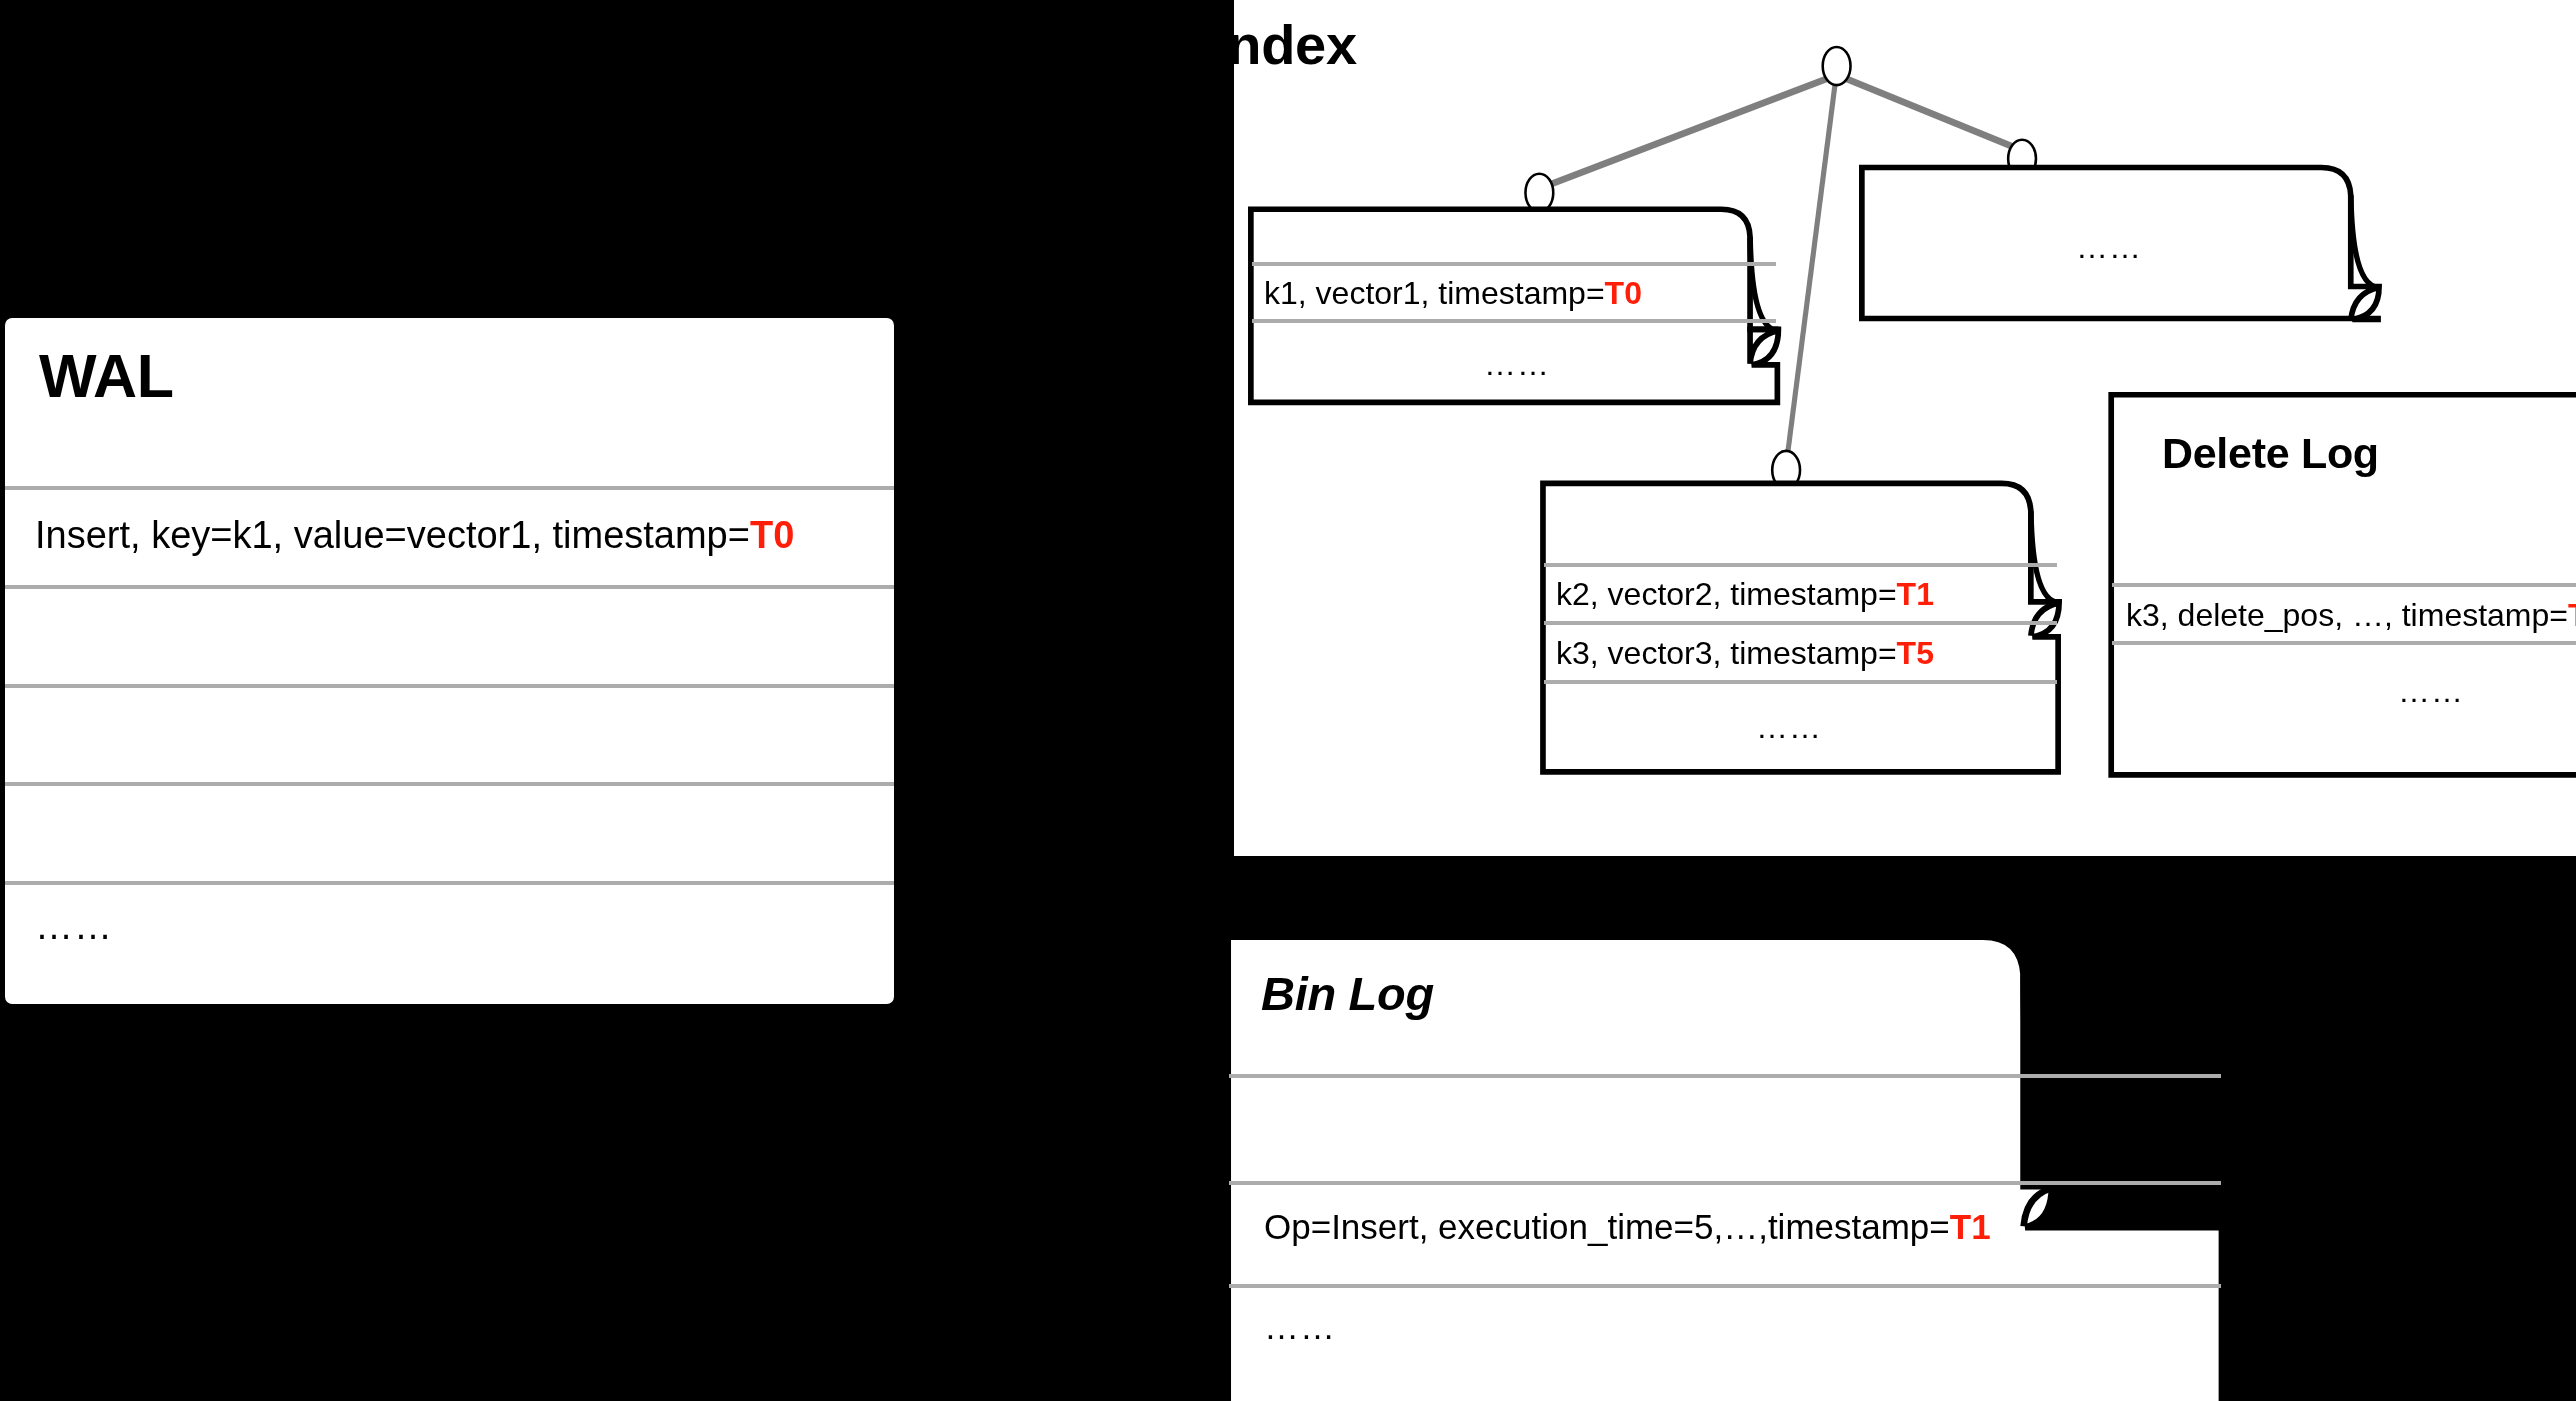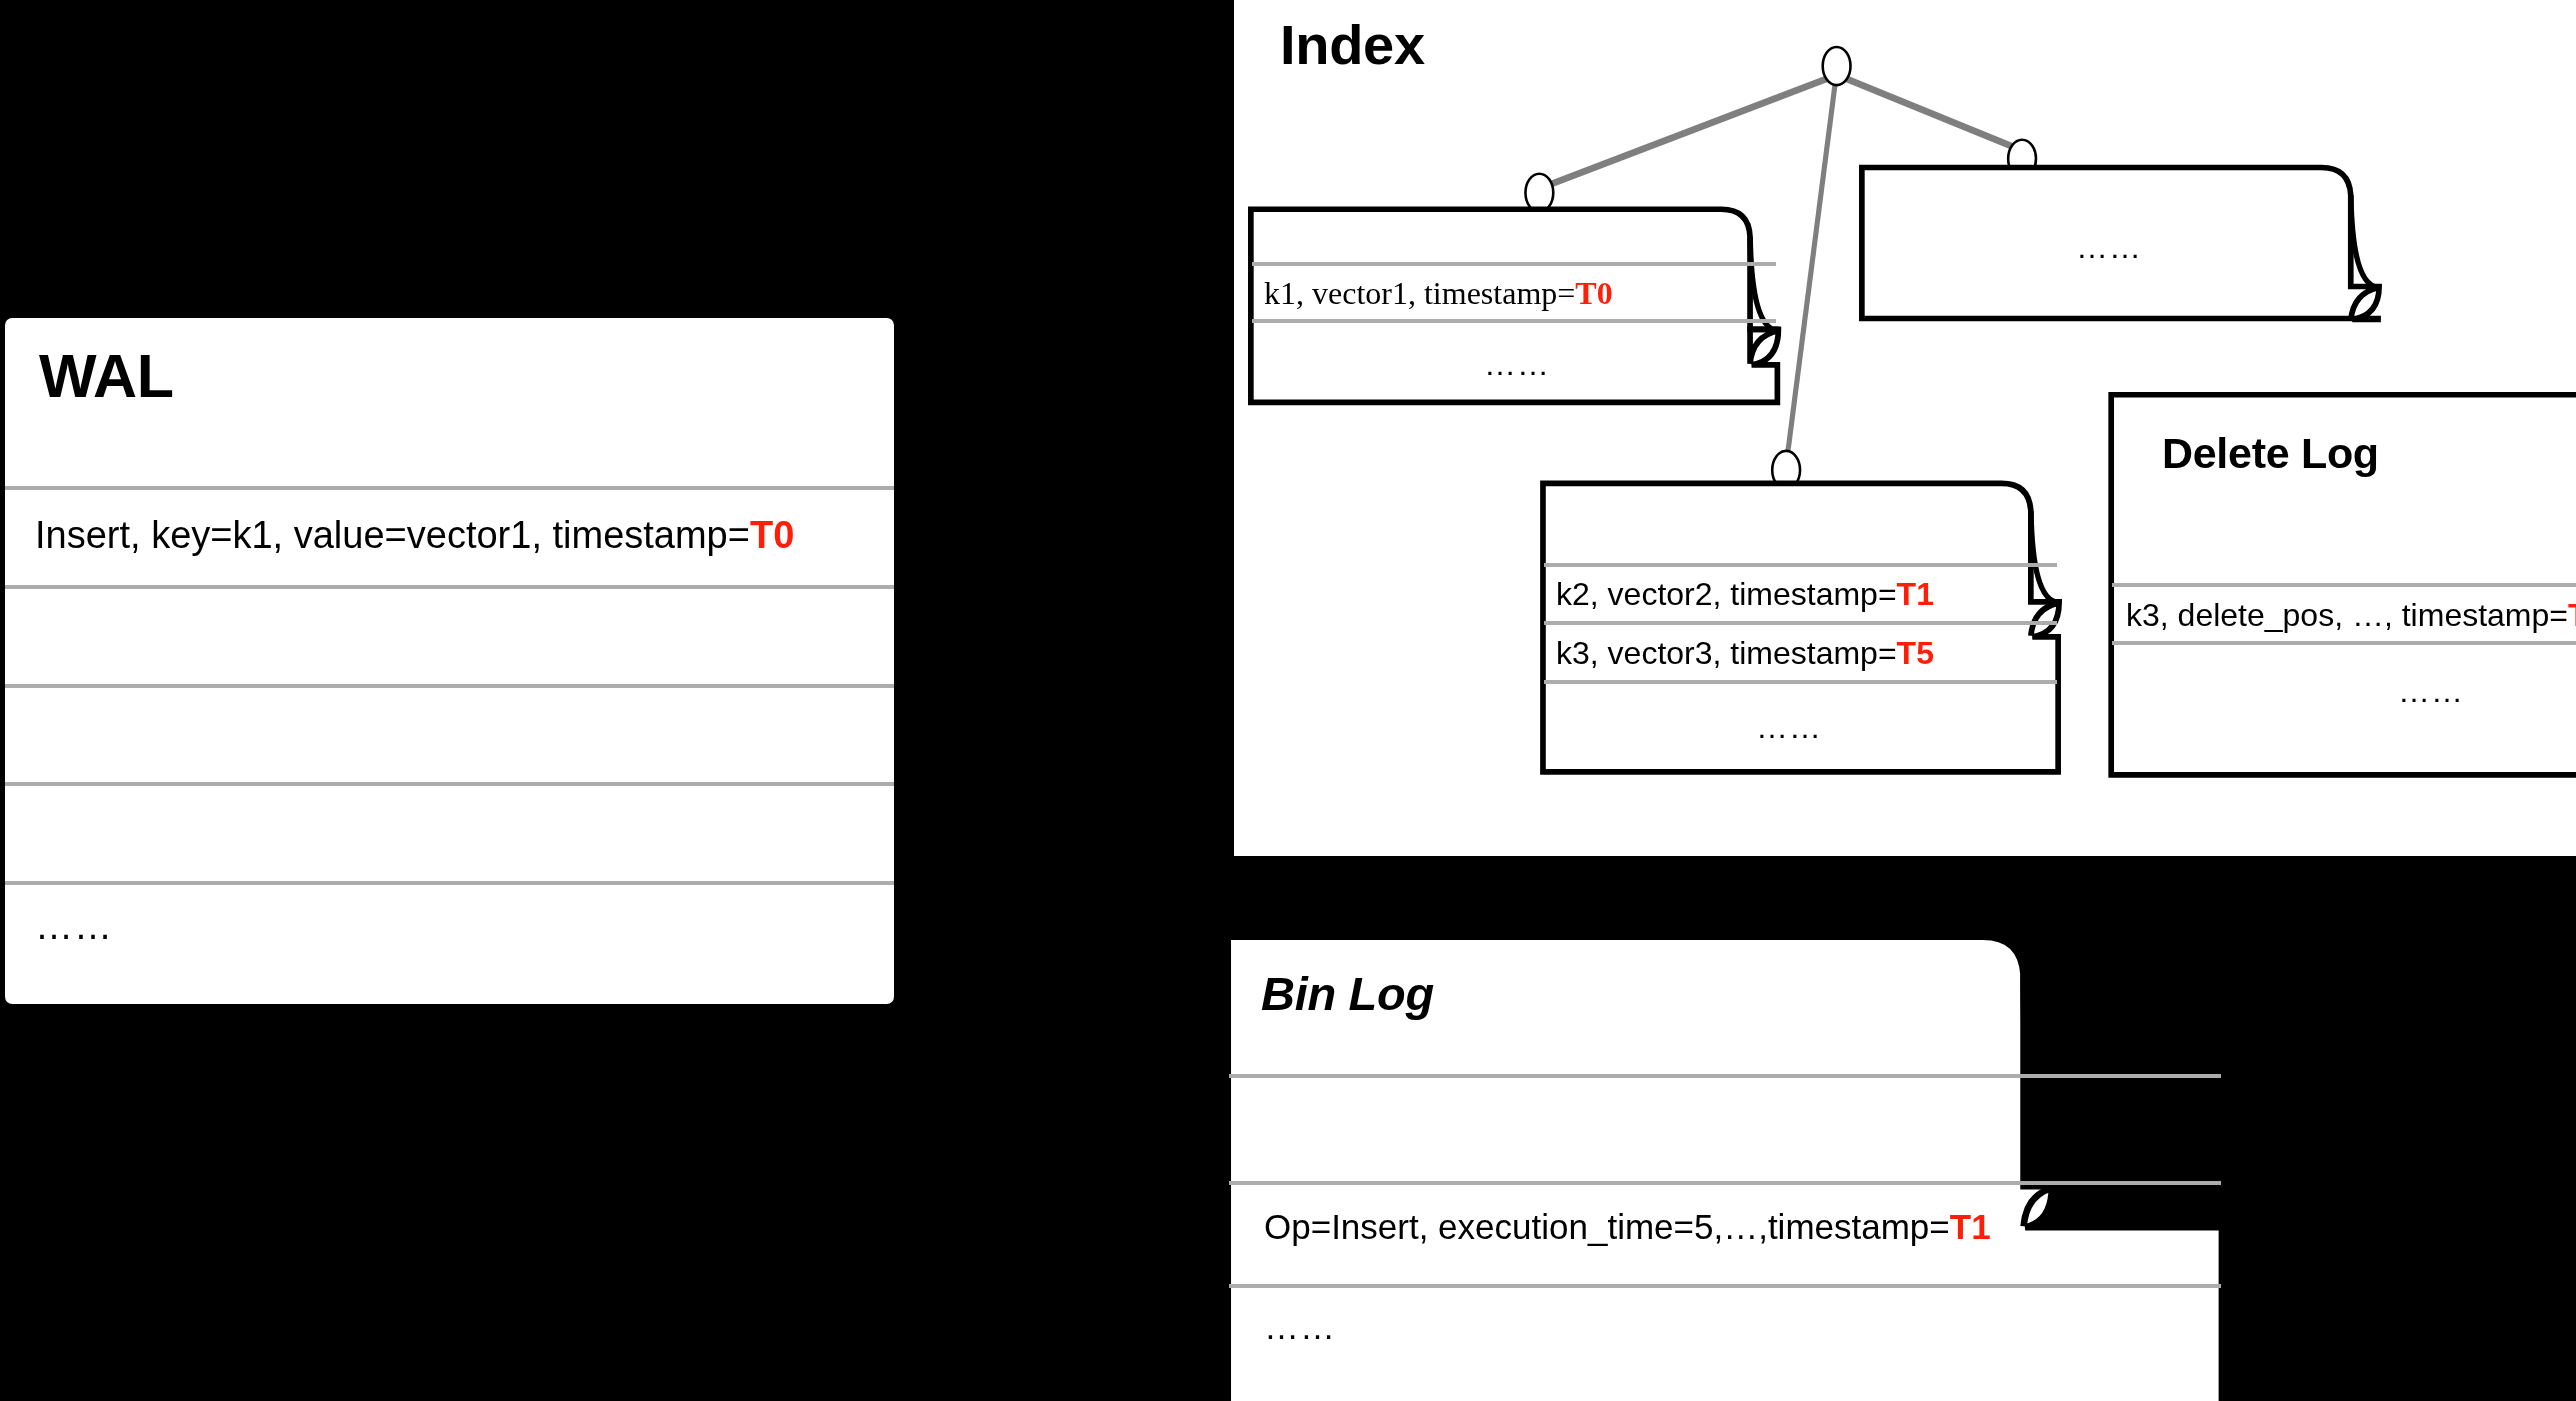--- a/index.html
+++ b/index.html
@@ -63,21 +63,21 @@
   </div>
 
 
 
 
   <div class="dots" style="left:35px;top:907px;font-size:38px;line-height:38px;">……</div>
 
   <div class="panel" style="left:1234px;top:0px;width:1578px;height:856px;">
   </div>
 
-  <div class="heading" style="left:1280px;top:17px;font-size:56px;line-height:56px;">Index</div>
+  <div class="heading" style="left:1212px;top:17px;font-size:56px;line-height:56px;">Index</div>
 
   <svg class="ovl" viewBox="0 0 5468 2721">
     <g>
       <line x1="3548" y1="152" x2="3008" y2="358" stroke="#7F7F7F" stroke-width="13"></line>
       <line x1="3562" y1="163" x2="3470" y2="880" stroke="#7F7F7F" stroke-width="10"></line>
       <line x1="3582" y1="152" x2="3908" y2="285" stroke="#7F7F7F" stroke-width="13"></line>
     </g>
     <g fill="#FFFFFF" stroke="#000000" stroke-width="5">
       <ellipse cx="3565" cy="128" rx="27" ry="37"></ellipse>
       <ellipse cx="2988" cy="374" rx="27" ry="37"></ellipse>
@@ -85,21 +85,21 @@
       <ellipse cx="3925" cy="308" rx="27" ry="37"></ellipse>
     </g>
   </svg>
 
   <svg class="ovl" viewBox="0 0 5468 2721">
     <path d="M2428,406 L3341,406 Q3395,406 3397,460 L3397,639 L3452,639 Q3452,700 3400,708 L3450,708 L3450,781 L2428,781 Z" fill="#FFFFFF" stroke="#000000" stroke-width="11" stroke-linejoin="miter"></path>
     <path d="M3397,460 Q3400,640 3452,642 Q3402,652 3397,706 L3397,639 L3452,639" fill="none" stroke="#000000" stroke-width="11"></path>
   </svg>
   <div class="hr" style="left:1252px;top:262px;width:524px;"></div>
   <div class="hr" style="left:1252px;top:319px;width:524px;"></div>
-  <div class="rowtext" style="left:1264px;top:277px;font-size:32px;line-height:32px;font-family:Liberation Serif, serif;">
+  <div class="rowtext" style="left:1264px;top:277px;font-size:32px;line-height:32px;">
     <span>k1, vector1, timestamp=</span><span class="ts">T0</span>
   </div>
   <div class="dots" style="left:1484px;top:348px;font-size:32px;line-height:32px;">……</div>
 
   <svg class="ovl" viewBox="0 0 5468 2721">
     <path d="M3614,325 L4506,325 Q4560,325 4563,379 L4563,556 L4618,556 Q4618,617 4566,625 L4616,625 L4616,633 L4616,637 L4616,638 L4616,639 L4616,640 L4616,641 L4616,642 L4616,643 L4616,644 L4616,645 L4616,646 L4616,633 L4616,631 Z M4616,631 L4616,625" fill="none" stroke="none"></path>
     <path d="M3614,325 L4506,325 Q4560,325 4563,379 L4563,556 L4618,556 Q4618,617 4566,625 L4616,625 L4616,638 L4616,639 L4616,640 L4616,641 L4616,642 L4616,643 L4616,644 L4616,645 L4616,646 L4616,647 L4616,648 L4616,649 L4616,650 L4616,651 L4616,652 L4616,630 Z" fill="none" stroke="none"></path>
     <path d="M3614,325 L4506,325 Q4560,325 4563,379 L4563,556 L4618,556 Q4618,617 4566,624 L4616,624 L4616,629 L4616,628 L4616,627 Z" fill="#FFFFFF" stroke="none"></path>
     <rect x="3614" y="325" width="1002" height="293" fill="#FFFFFF" stroke="none"></rect>
     <path d="M3614,618 L3614,325 L4506,325 Q4560,325 4563,379 L4563,556 L4618,556 Q4618,612 4566,620 L4616,620 L4616,618 Z" fill="#FFFFFF" stroke="#000000" stroke-width="11" stroke-linejoin="miter"></path>

